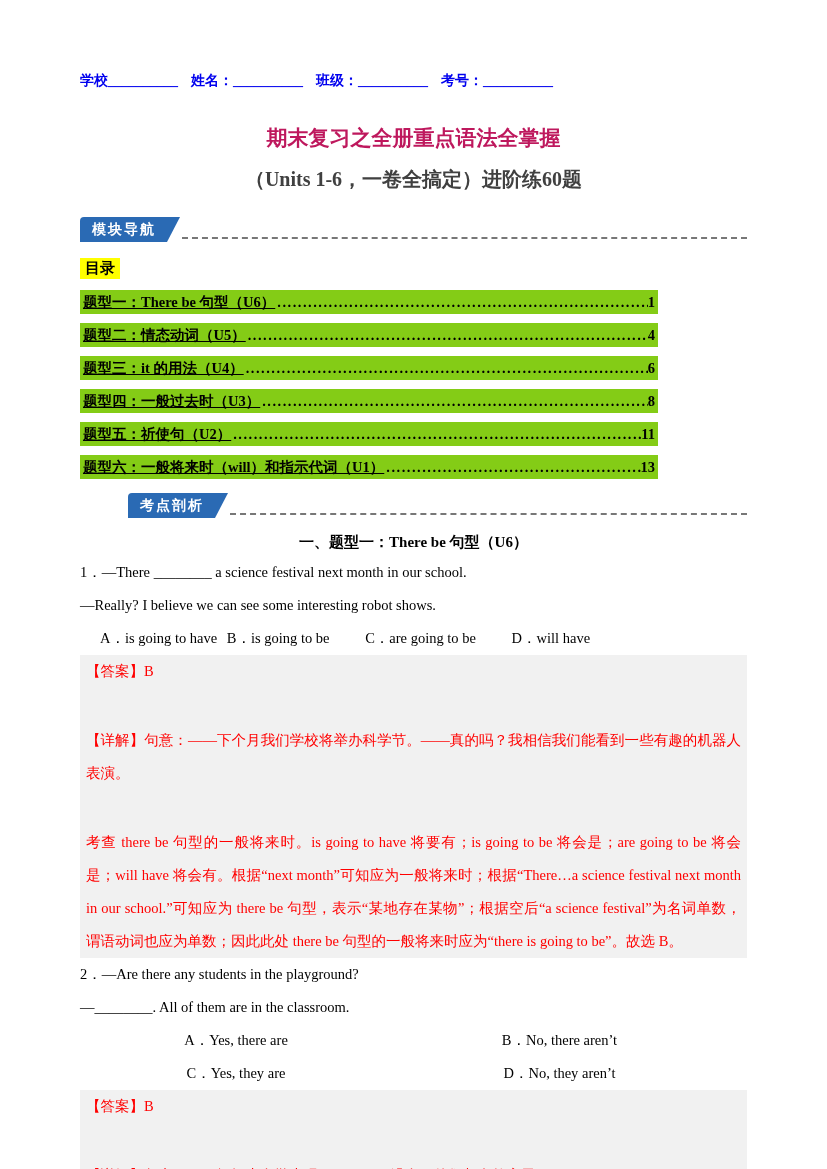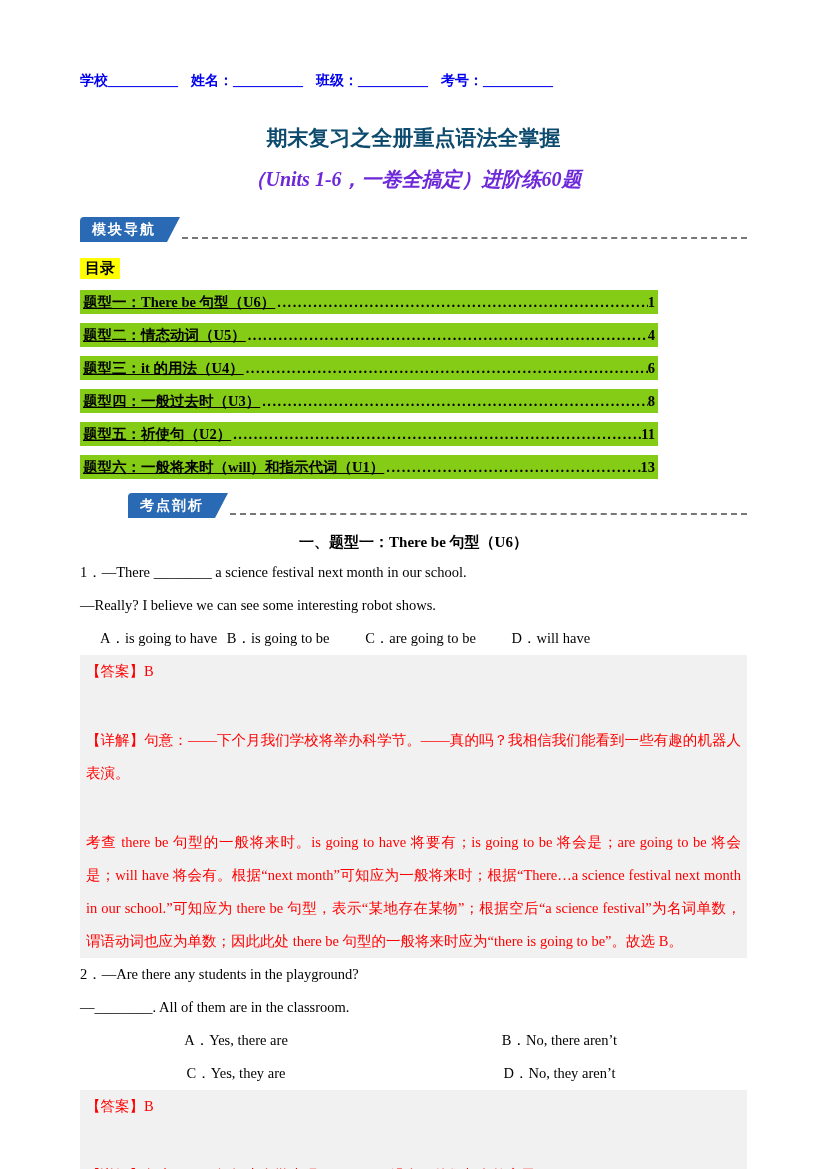--- a/index.html
+++ b/index.html
@@ -4,22 +4,22 @@
 <style>
   * { box-sizing: border-box; }
   html, body { margin: 0; padding: 0; background: #ffffff; }
   .page {
     width: 827px; height: 1169px; margin: 0 auto; background: #ffffff;
     padding: 72px 80px 8px 80px; overflow: hidden; position: relative;
     font-family: "Liberation Serif", "DejaVu Serif", serif; color: #000;
   }
   .student-header { color: #0000EE; font-weight: bold; font-size: 14px; white-space: nowrap; }
   .student-header span { margin-right: 13px; }
-  .title1 { margin: 34px 0 0; text-align: center; color: #0c4a6e; font-size: 21px; font-weight: bold; }
-  .title2 { margin: 14px 0 0; text-align: center; color: #6d28d9; font-size: 20px; font-weight: bold; font-style: italic; }
+  .title1 { margin: 34px 0 0; text-align: center; color: #be185d; font-size: 21px; font-weight: bold; }
+  .title2 { margin: 14px 0 0; text-align: center; color: #404040; font-size: 20px; font-weight: bold; }
 
   .banner-row { display: flex; align-items: flex-end; margin-top: 24px; height: 25px; }
   .banner {
     background: #2A6AB4; color: #fff; font-weight: bold; font-size: 14px;
     line-height: 25px; padding: 0 24px 0 12px; letter-spacing: 2px;
     clip-path: polygon(0 0, 100% 0, calc(100% - 13px) 100%, 0 100%);
     border-radius: 4px 0 0 0;
     font-family: "Liberation Sans", "DejaVu Sans", sans-serif;
   }
   .dash-line { flex: 1; align-self: flex-end; border-bottom: 2px dashed #777; margin: 0 0 3px 2px; }

